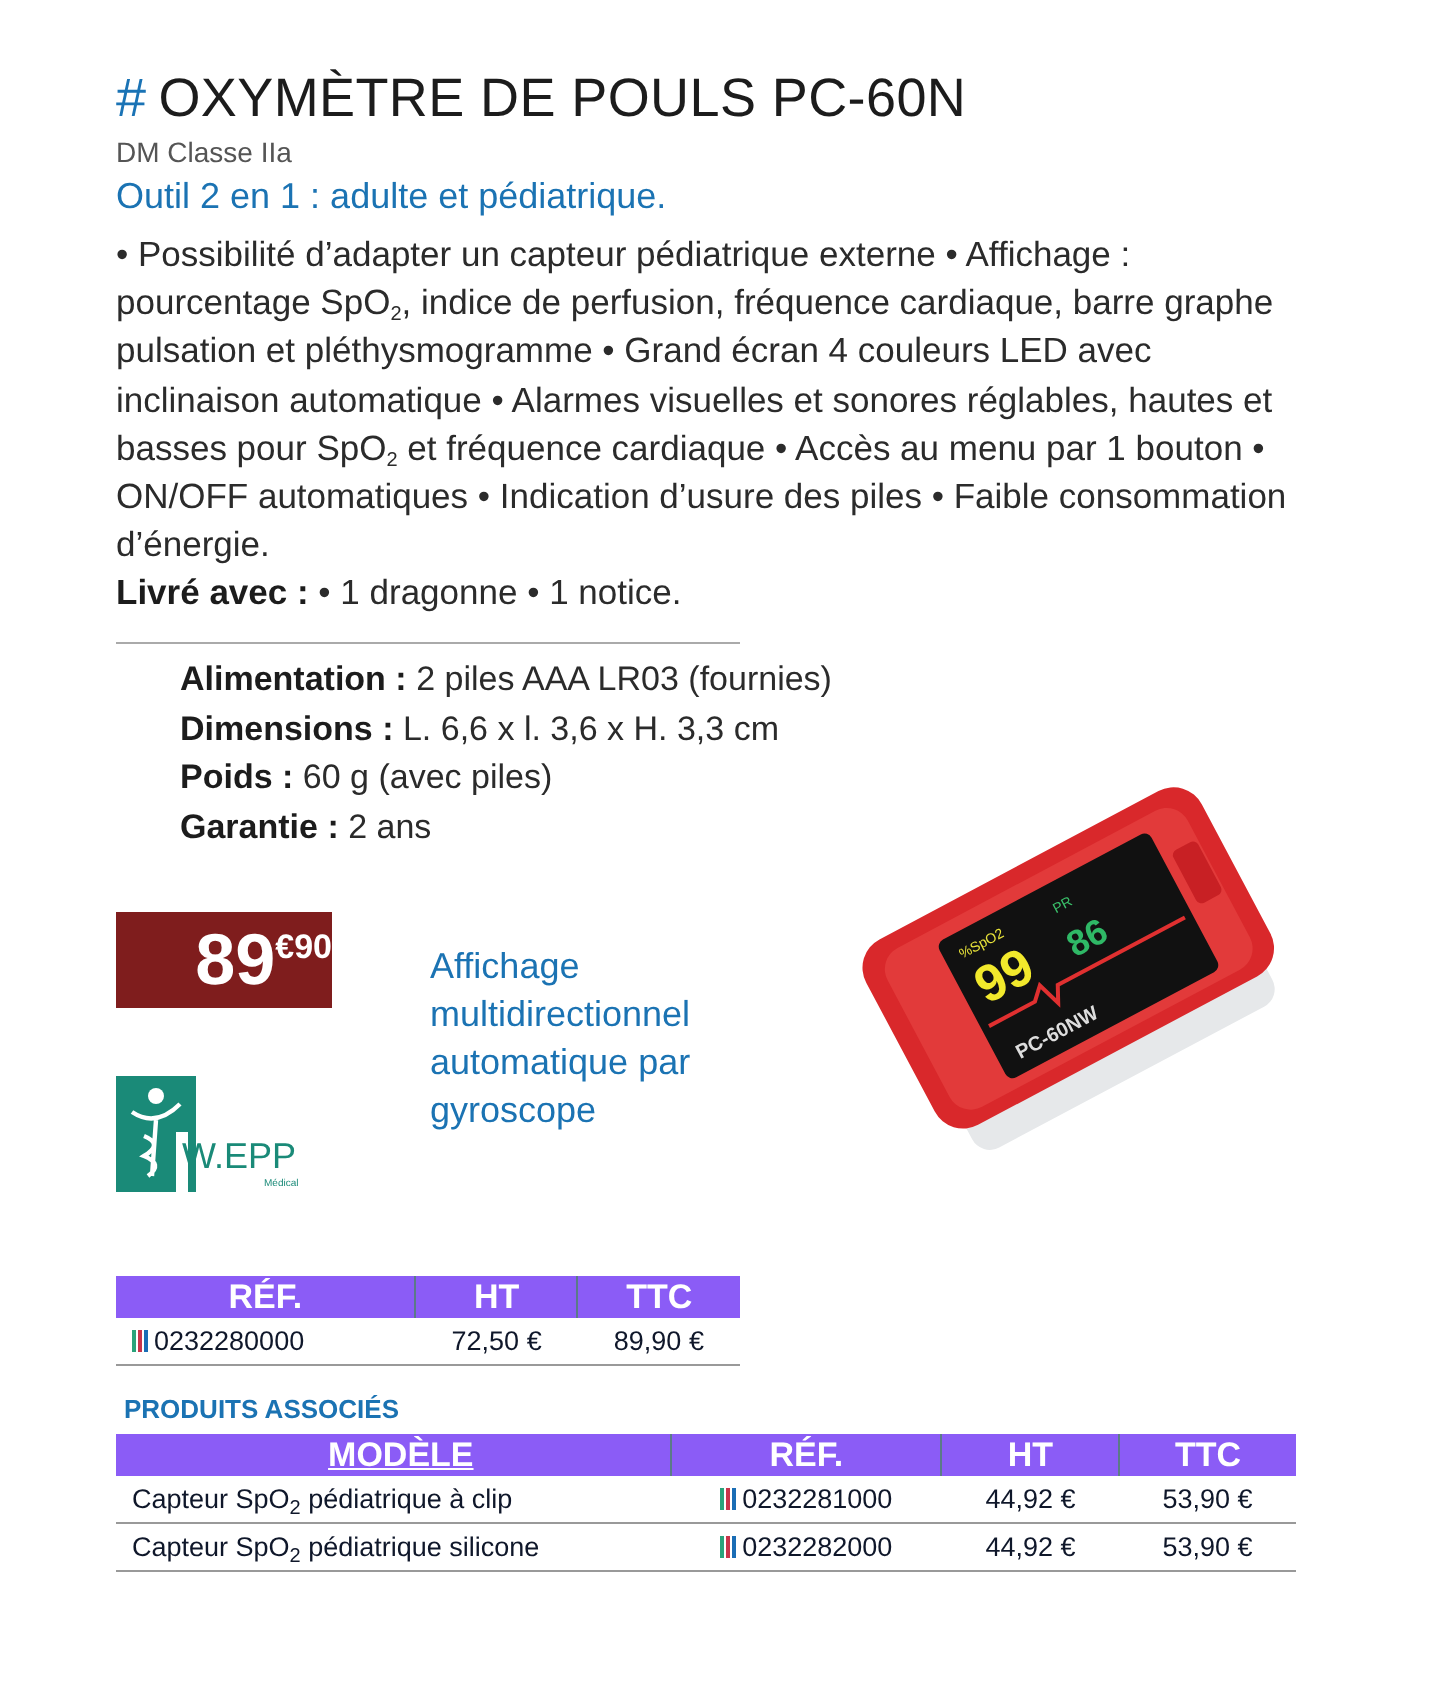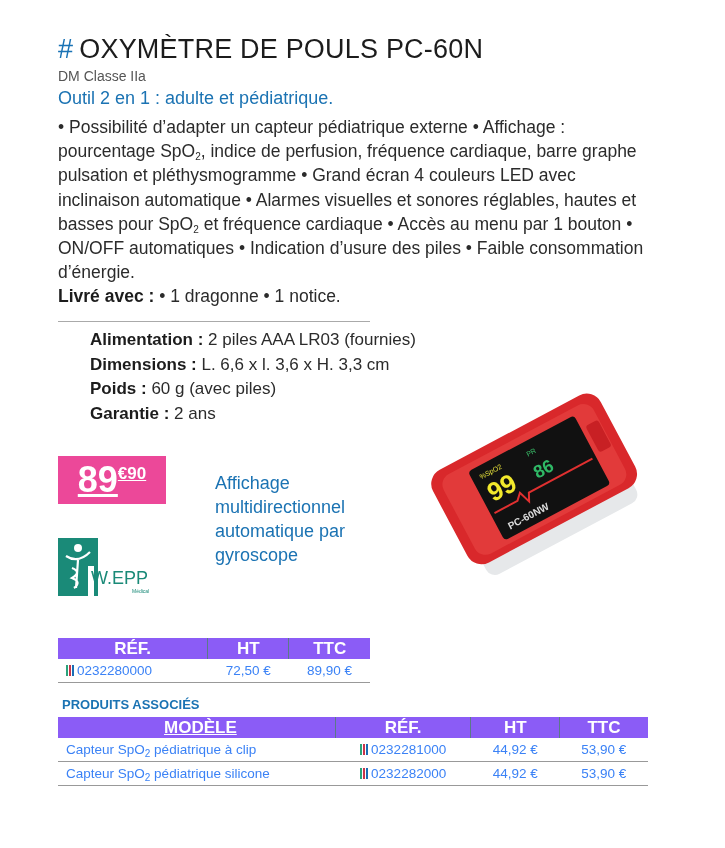--- a/index.html
+++ b/index.html
@@ -9,33 +9,33 @@
   .title { left:58px; top:34px; font-size:27px; font-weight:normal; color:#1c1c1c; letter-spacing:0.2px; white-space:nowrap; }
   .title .hash { color:#1a73b5; margin-right:6px; }
   .classe { left:58px; top:68px; font-size:14px; color:#555; }
   .subtitle { left:58px; top:88px; font-size:18px; color:#1b73b3; }
   .desc { left:58px; top:115px; width:600px; font-size:17.5px; line-height:24.2px; color:#2b2b2b; }
   .desc b { color:#1c1c1c; }
   sub { font-size:10px; vertical-align:-3px; line-height:0; }
   .sep { left:58px; top:321px; width:312px; height:1px; background:#aaa; }
   .specs { left:58px; top:328px; font-size:17px; line-height:24.5px; color:#2b2b2b; }
   .specs b { color:#1c1c1c;margin-left:32px; }
-  .price { left:58px; top:456px; width:108px; height:48px; background:#ec4899; color:#fff;
-           display:flex; align-items:flex-start; justify-content:center;text-decoration:underline; }
+  .price { left:58px; top:456px; width:108px; height:48px; background:#7f1d1d; color:#fff;
+           display:flex; align-items:flex-start; justify-content:flex-end; }
   .price .big { font-size:36px; font-weight:bold; line-height:48px; }
   .price .small { font-size:17px; font-weight:bold; margin-top:8px; }
   .logo { left:58px; top:538px; width:110px; height:60px; }
   .callout { left:215px; top:471px; font-size:18px; line-height:24px; color:#1b73b3; }
   .device { left:425px; top:385px; width:230px; height:210px; }
   table { border-collapse:collapse; }
   .t1 { left:58px; top:638px; width:312px; font-size:13.5px; }
   .t2 { left:58px; top:717px; width:590px; font-size:13.5px; }
   th { background:#8b5cf6; color:#fff; font-weight:bold; font-size:17px; height:21px; padding:0; border-right:1px solid #5b7a88; }
   th:last-child { border-right:none; }
-  td { height:23px; padding:0; border-bottom:1px solid #999; color:#3b82f6; }
+  td { height:23px; padding:0; border-bottom:1px solid #999; color:#0f172a; }
   .c { text-align:center; }
   .l { text-align:left; padding-left:8px; }
   .bars { display:inline-block; margin-right:2px; vertical-align:-1px; }
   .bars i { display:inline-block; width:2px; height:11px; margin-right:1px; }
   .assoc { left:62px; top:697px; font-size:13px; font-weight:bold; color:#1b73b3; }
 </style>
 </head>
 <body>
 
 <div class="abs title"><span class="hash">#</span><span>OXYMÈTRE DE POULS PC-60N</span></div>

